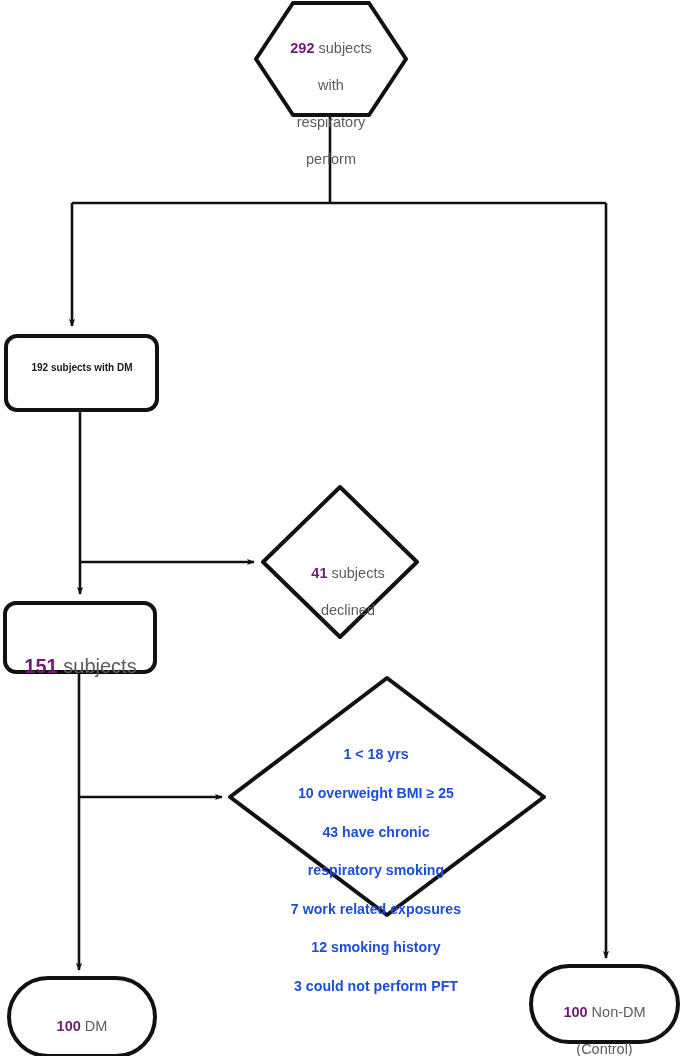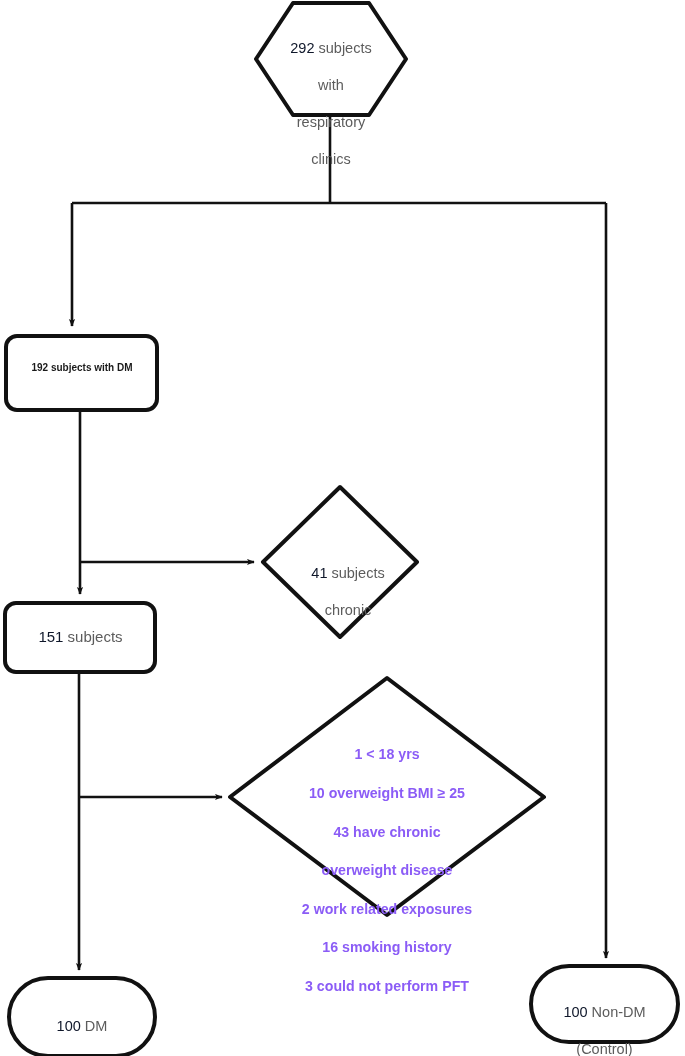--- a/index.html
+++ b/index.html
@@ -27,47 +27,47 @@
   .node-label {
     position: absolute;
     text-align: center;
     color: #5c5c5c;
     line-height: 1.28;
     pointer-events: none;
     white-space: pre-line;
   }
   .node-label b,
   .node-label .bold {
-    color: #0f172a;
-    font-weight: normal;
+    color: #701a75;
+    font-weight: bold;
   }
   
   #label-hexagon {
     left: 265px; top: 20px; width: 132px;
     font-size: 14.5px;
   }
   #label-dm-box {
     left: 8px; top: 362px; width: 148px;
     font-size: 10px;
     font-weight: bold;
     color: #1a1a1a;
   }
   #label-declined {
     left: 280px; top: 545px; width: 136px;
     font-size: 14.5px;
   }
   #label-subjects151 {
-    left: 8px; top: 608px; width: 145px;
-    font-size: 15px;
+    left: 8px; top: 628px; width: 145px;
+    font-size: 20px;
   }
   #label-exclusions {
-    left: 255px; top: 726px; width: 264px;
+    left: 244px; top: 726px; width: 264px;
     font-size: 14.2px;
     font-weight: bold;
-    color: #8b5cf6;
+    color: #1d4ed8;
     line-height: 1.36;
   }
   #label-cases {
     left: 12px; top: 998px; width: 140px;
     font-size: 14.5px;
   }
   #label-control {
     left: 534px; top: 984px; width: 141px;
     font-size: 14.5px;
   }
@@ -116,41 +116,41 @@
 
     <rect x="9" y="978" width="146" height="78" rx="39" ry="39" fill="#ffffff" stroke="#111111" stroke-width="4"></rect>
 
     <rect x="531" y="966" width="147" height="76" rx="38" ry="38" fill="#ffffff" stroke="#111111" stroke-width="4"></rect>
   </svg>
 
   <div class="node-label" id="label-hexagon">
     <span class="bold">292</span><span> subjects</span><br>
     <span>with</span><br>
     <span>respiratory</span><br>
-    <span>clinics</span>
+    <span>perform</span>
   </div>
 
   <div class="node-label" id="label-dm-box">192 subjects with DM</div>
 
   <div class="node-label" id="label-declined">
     <span class="bold">41</span><span> subjects</span><br>
-    <span>chronic</span>
+    <span>declined</span>
   </div>
 
   <div class="node-label" id="label-subjects151">
     <span class="bold">151</span><span> subjects</span>
   </div>
 
   <div class="node-label" id="label-exclusions">
     <span class="exclusion-line">1 &lt; 18 yrs</span>
     <span class="exclusion-line">10 overweight BMI ≥ 25</span>
     <span class="exclusion-line">43 have chronic</span>
-    <span class="exclusion-line">overweight disease</span>
-    <span class="exclusion-line">2 work related exposures</span>
-    <span class="exclusion-line">16 smoking history</span>
+    <span class="exclusion-line">respiratory smoking</span>
+    <span class="exclusion-line">7 work related exposures</span>
+    <span class="exclusion-line">12 smoking history</span>
     <span class="exclusion-line">3 could not perform PFT</span>
   </div>
 
   <div class="node-label" id="label-cases">
     <span class="bold">100</span><span> DM</span><br>
     <span>(Cases)</span>
   </div>
 
   <div class="node-label" id="label-control">
     <span class="bold">100</span><span> Non-DM</span><br>

